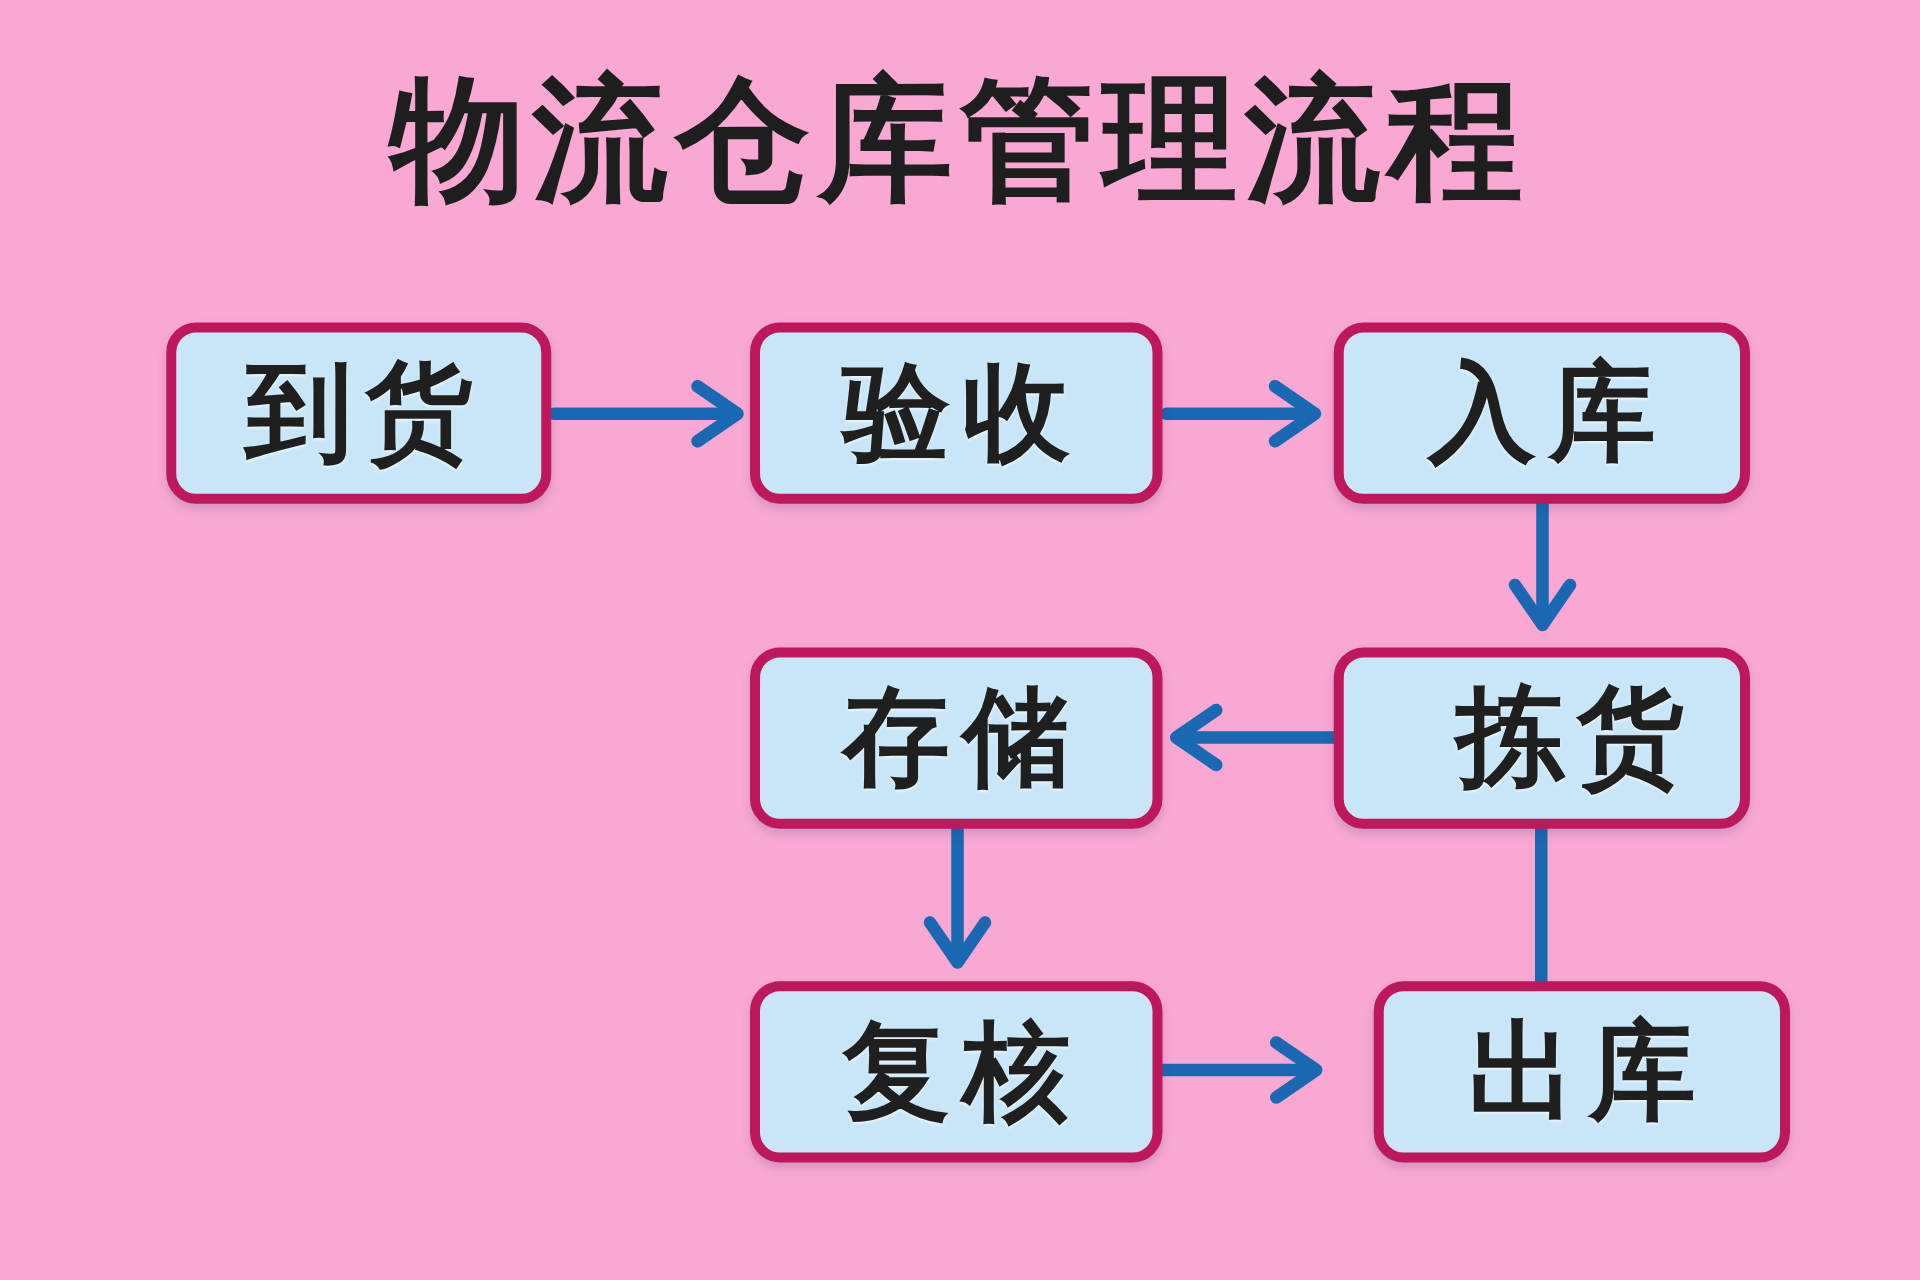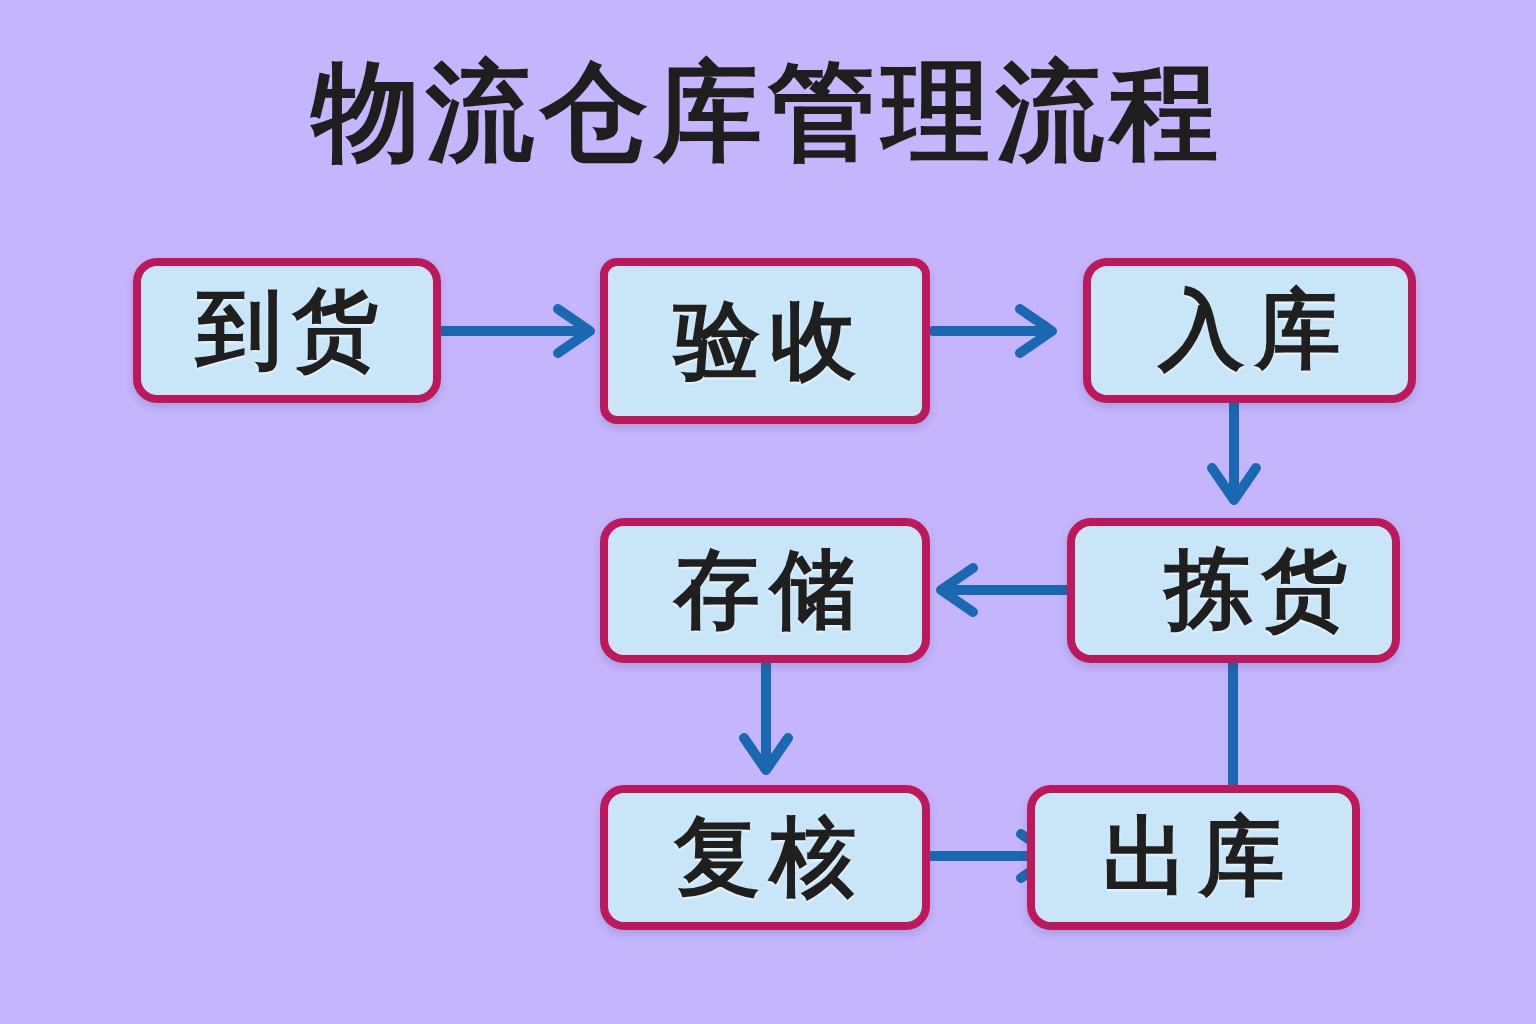--- a/index.html
+++ b/index.html
@@ -4,21 +4,21 @@
 <style>
   html, body {
     margin: 0;
     padding: 0;
     background: #ffffff;
   }
   .canvas {
     position: relative;
     width: 1536px;
     height: 1024px;
-    background: #c4b5fd;
+    background: #f9a8d4;
     overflow: hidden;
     font-family: "Liberation Sans", "DejaVu Sans", sans-serif;
   }
   .diagram-title {
     position: absolute;
     left: 0;
     top: 52px;
     width: 1536px;
     text-align: center;
     font-size: 108px;
@@ -43,26 +43,26 @@
     font-size: 86px;
     font-weight: 900;
     letter-spacing: 10px;
     margin-right: -10px; 
     color: #1f1f1f;
     white-space: nowrap;
     text-shadow: 0 2px 2px rgba(255,255,255,0.6);
   }
   
   .n-arrival    { left: 133px;  top: 258px; width: 308px; height: 145px; }
-  .n-inspection { left: 600px;  top: 258px; width: 330px; height: 166px; border-radius: 17px; }
-  .n-inbound    { left: 1067px; top: 258px; width: 333px; height: 145px; margin-left: 16px; }
+  .n-inspection { left: 600px;  top: 258px; width: 330px; height: 145px; }
+  .n-inbound    { left: 1067px; top: 258px; width: 333px; height: 145px; }
   .n-storage    { left: 600px;  top: 518px; width: 330px; height: 145px; }
   .n-picking    { left: 1067px; top: 518px; width: 333px; height: 145px; padding-left: 45px; }
   .n-recheck    { left: 600px;  top: 785px; width: 330px; height: 145px; }
-  .n-outbound   { left: 1027px; top: 785px; width: 333px; height: 145px; }
+  .n-outbound   { left: 1099px; top: 785px; width: 333px; height: 145px; }
 
   .arrow-layer {
     position: absolute;
     left: 0;
     top: 0;
     width: 1536px;
     height: 1024px;
     pointer-events: none;
   }
   .arrow-layer path {

